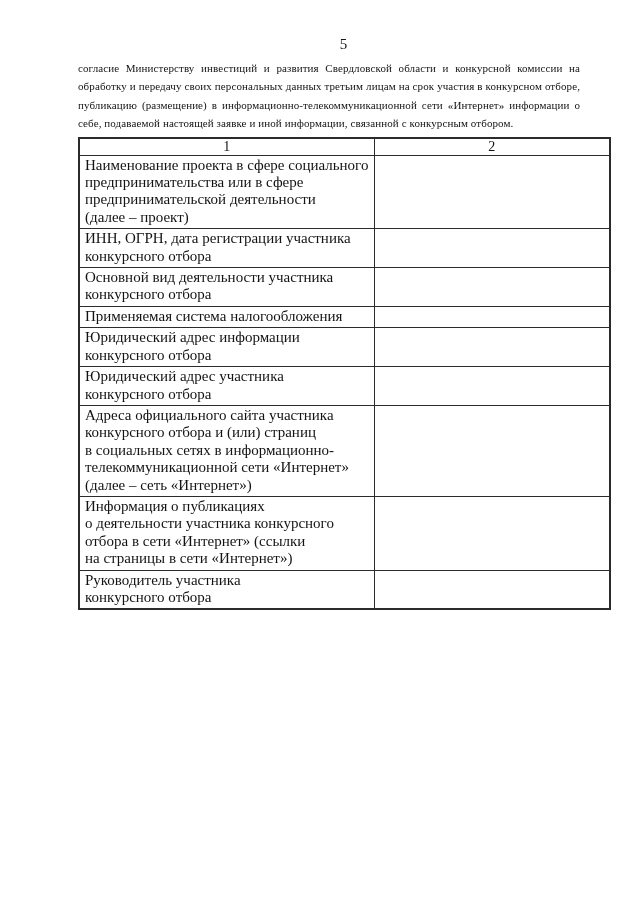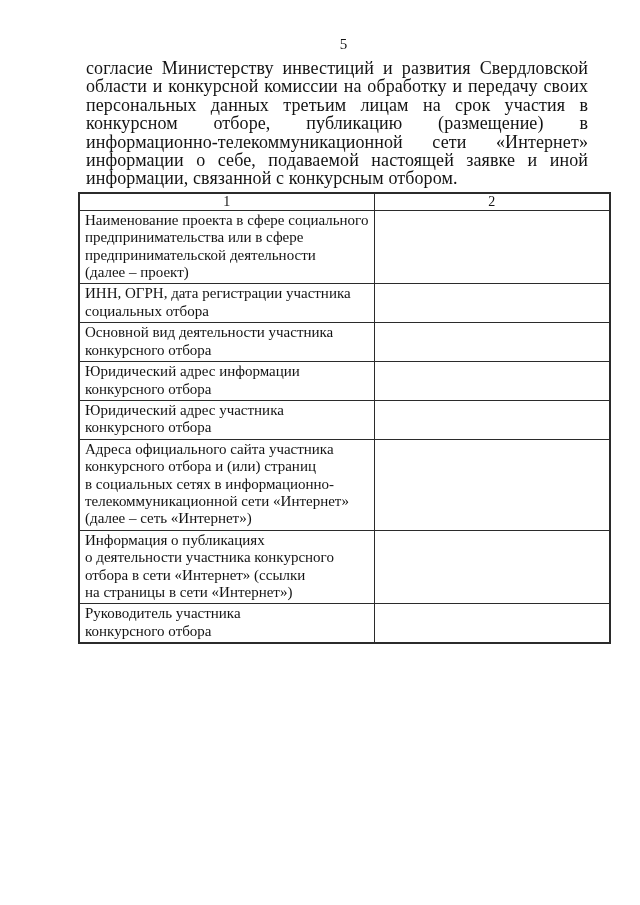--- a/index.html
+++ b/index.html
@@ -18,23 +18,23 @@
     margin-left: 78px;
     width: 531px;
   }
   .page-number {
     margin-top: 36px;
     text-align: center;
     font-size: 15px;
     line-height: 16px;
   }
   .para {
-    margin: 7px 0 4px 8px;
+    margin: 7px 0 4px 0;
     width: 502px;
-    font-size: 18px;
+    font-size: 11px;
     line-height: 18.4px;
     text-align: justify;
     letter-spacing: 0.1px;
   }
   table.form-table {
     width: 531px;
     border-collapse: collapse;
     table-layout: fixed;
     font-size: 15px;
   }
@@ -84,26 +84,30 @@
     <tbody id="table-body">
         <tr>
           <td>Наименование проекта в сфере социального
 предпринимательства или в сфере
 предпринимательской деятельности
 (далее – проект)</td>
           <td></td>
         </tr>
         <tr>
           <td>ИНН, ОГРН, дата регистрации участника
-социальных отбора</td>
+конкурсного отбора</td>
           <td></td>
         </tr>
         <tr>
           <td>Основной вид деятельности участника
 конкурсного отбора</td>
+          <td></td>
+        </tr>
+        <tr>
+          <td>Применяемая система налогообложения</td>
           <td></td>
         </tr>
         <tr>
           <td>Юридический адрес информации
 конкурсного отбора</td>
           <td></td>
         </tr>
         <tr>
           <td>Юридический адрес участника
 конкурсного отбора</td>

